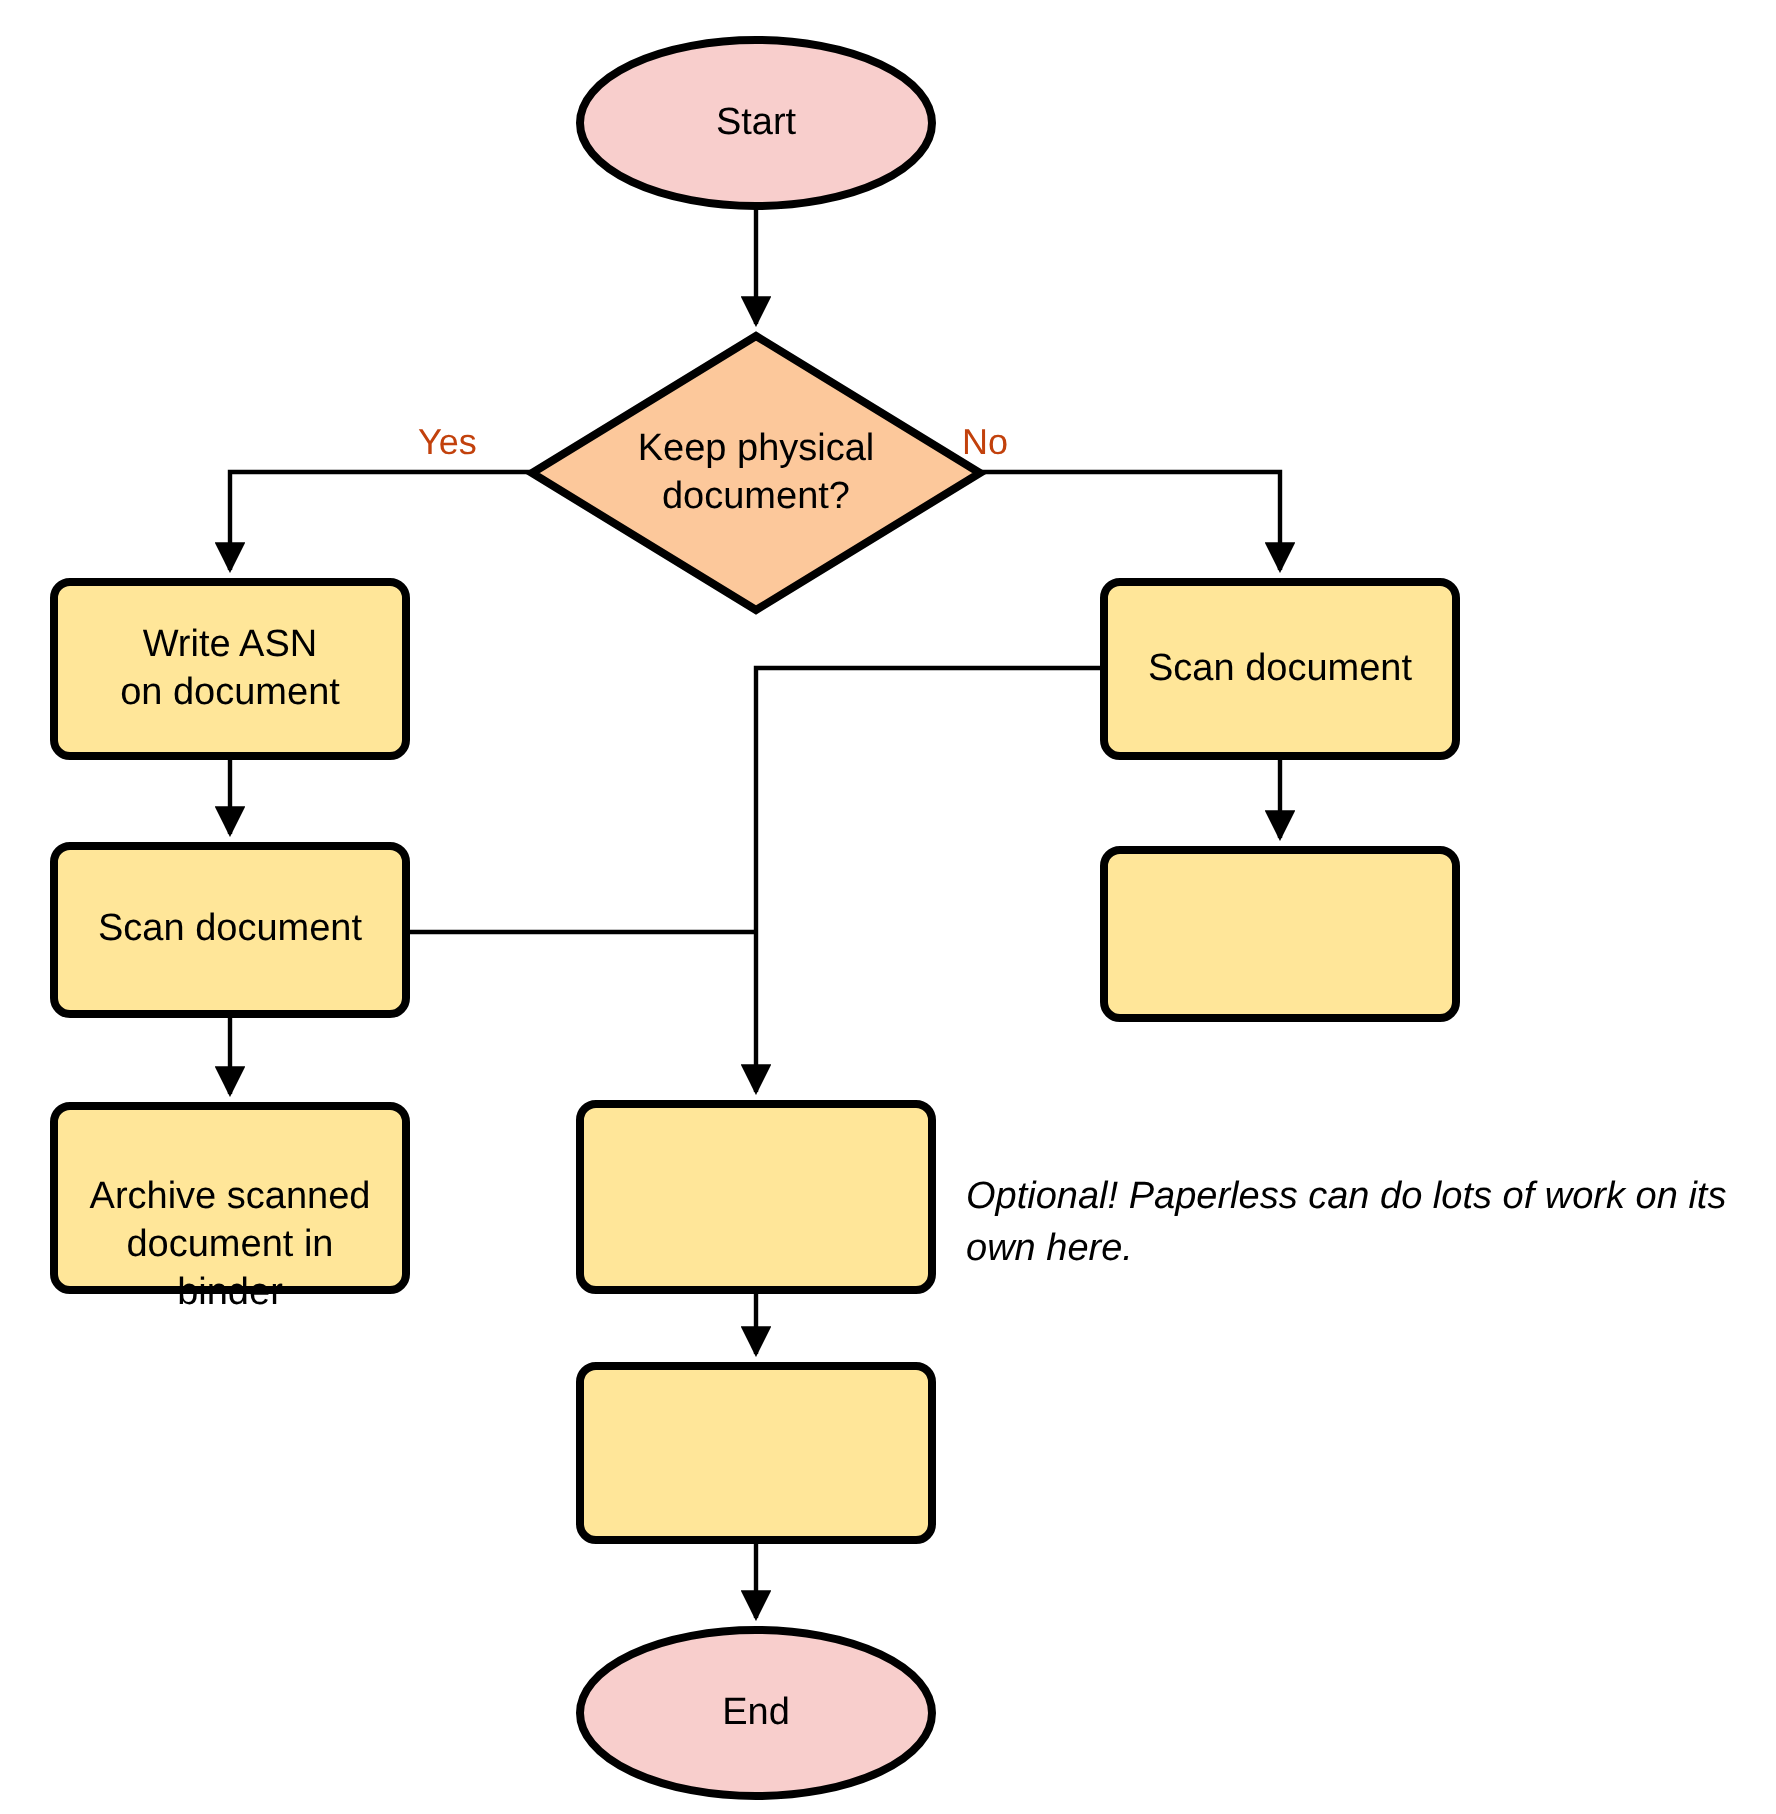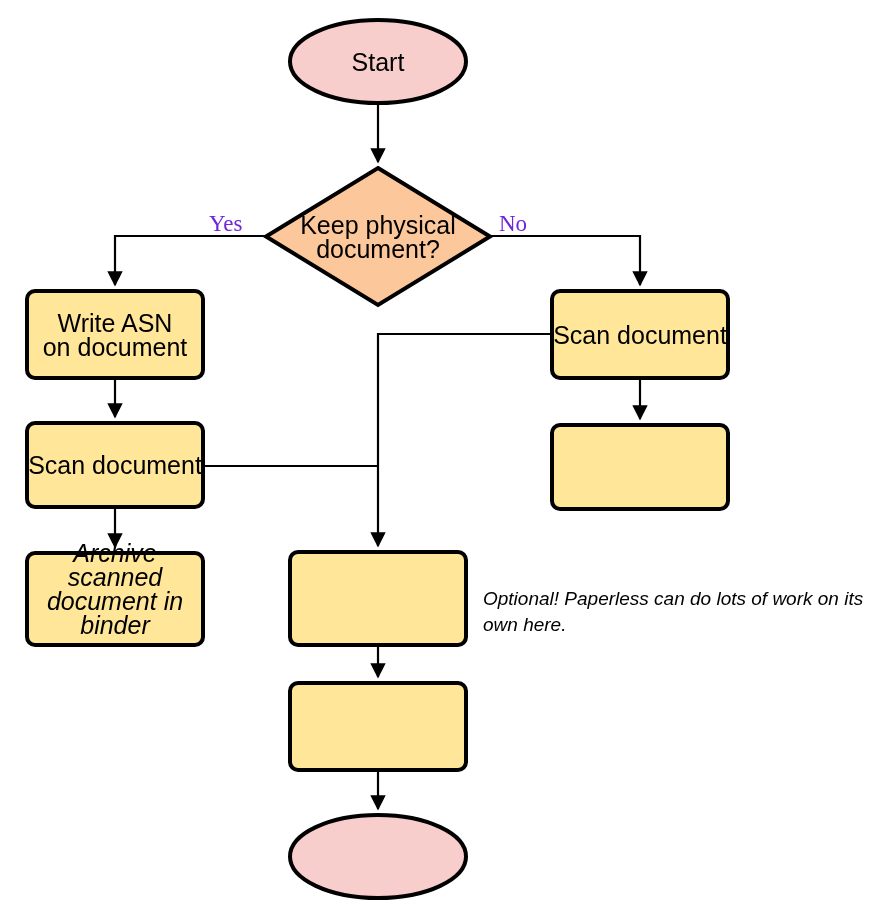--- a/index.html
+++ b/index.html
@@ -25,31 +25,31 @@
     width: 888px;
     height: 907px;
   }
   .node-label {
     position: absolute;
     display: flex;
     align-items: center;
     justify-content: center;
     text-align: center;
     font-family: "Liberation Sans", sans-serif;
-    font-size: 25px;
+    font-size: 19px;
     line-height: 24px;
     color: #000000;
     white-space: pre-line;
     pointer-events: none;
   }
   .edge-label {
     position: absolute;
-    font-family: Liberation Serif, serif;
-    font-size: 23px;
-    color: #6d28d9;
+    font-family: Liberation Sans, sans-serif;
+    font-size: 18px;
+    color: #c2410c;
     white-space: nowrap;
   }
   .note-text {
     position: absolute;
     font-family: "Liberation Sans", sans-serif;
     font-style: italic;
     font-size: 19px;
     line-height: 26px;
     color: #000000;
     width: 410px;
@@ -114,29 +114,30 @@
   <div class="node-label" style="left:290px; top:20px; width:176px; height:83px;">Start</div>
 
   <div class="node-label" style="left:266px; top:168px; width:224px; height:137px;">Keep physical
 document?</div>
 
   <div class="node-label" style="left:27px; top:291px; width:176px; height:87px;">Write ASN
 on document</div>
 
   <div class="node-label" style="left:27px; top:423px; width:176px; height:84px;">Scan document</div>
 
-  <div class="node-label" style="left:27px; top:543px; width:176px; height:92px;font-style:italic;">Archive scanned
+  <div class="node-label" style="left:27px; top:577px; width:176px; height:92px;">Archive scanned
 document in
 binder</div>
 
   <div class="node-label" style="left:552px; top:291px; width:176px; height:87px;">Scan document</div>
 
 
 
 
+  <div class="node-label" style="left:290px; top:815px; width:176px; height:83px;">End</div>
 
   <div class="edge-label" style="left:209px; top:211px;">Yes</div>
 
-  <div class="edge-label" style="left:499px; top:211px;">No</div>
+  <div class="edge-label" style="left:481px; top:211px;">No</div>
 
   <div class="note-text" style="left:483px; top:586px;">Optional! Paperless can do lots of work on its own here.</div>
 
 </div>
 
 </body></html>

